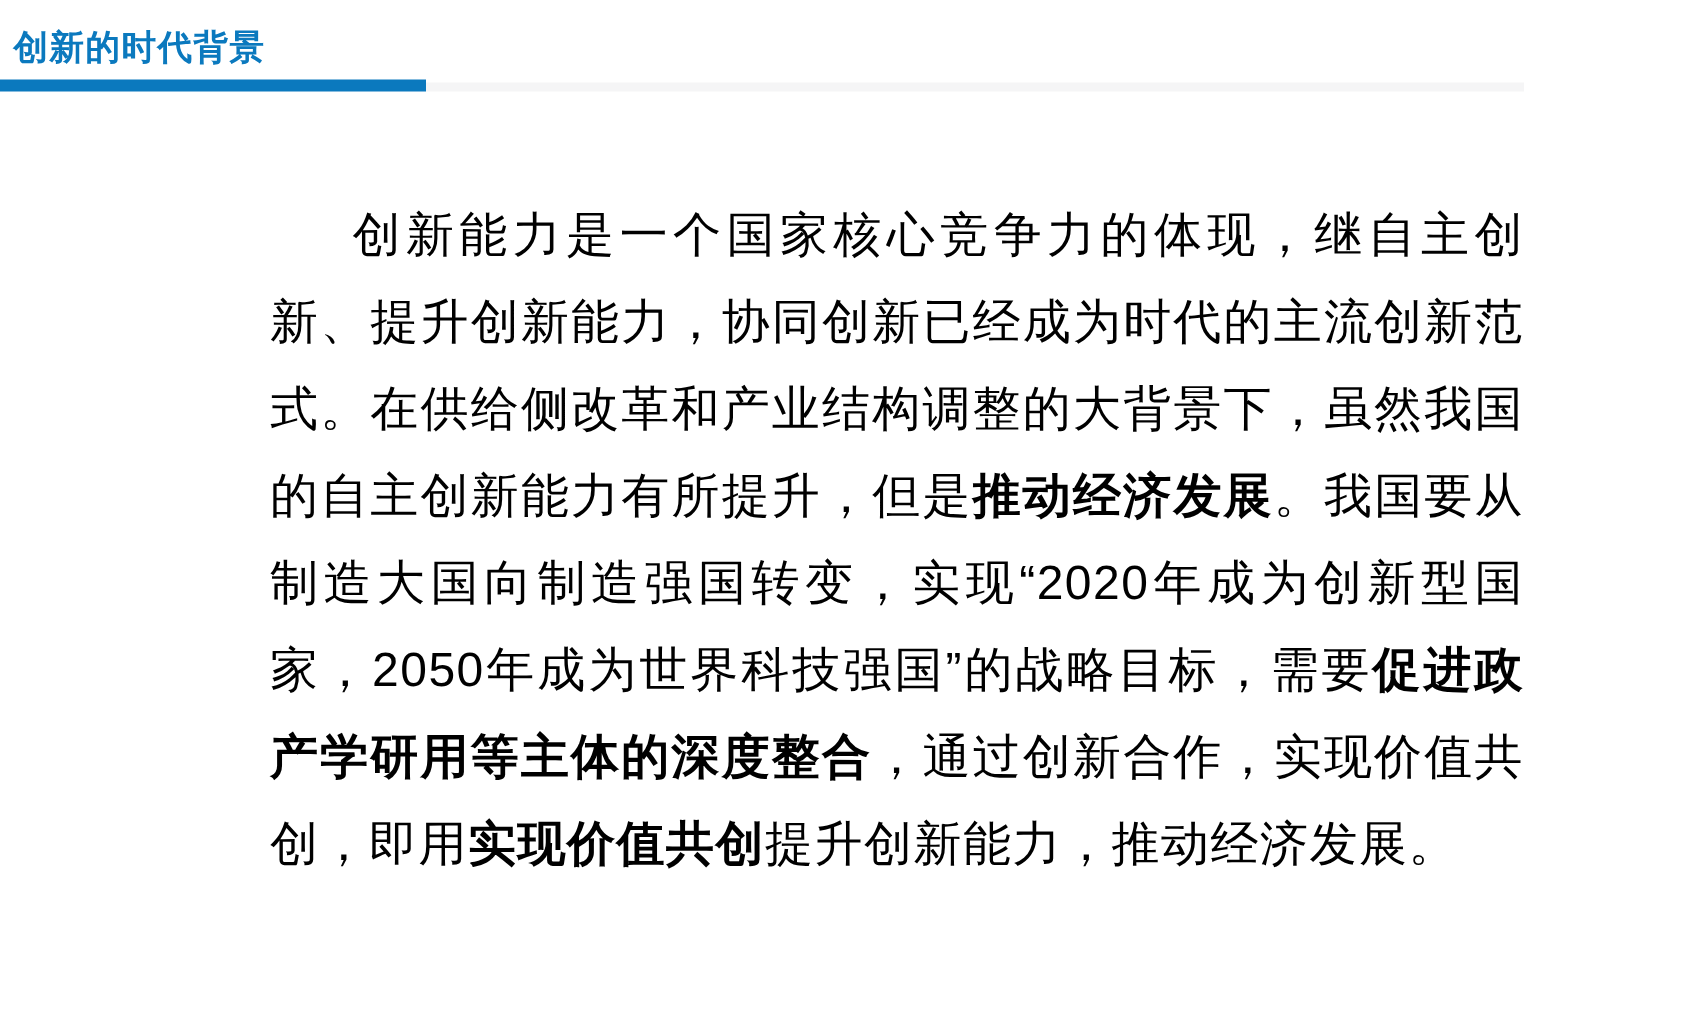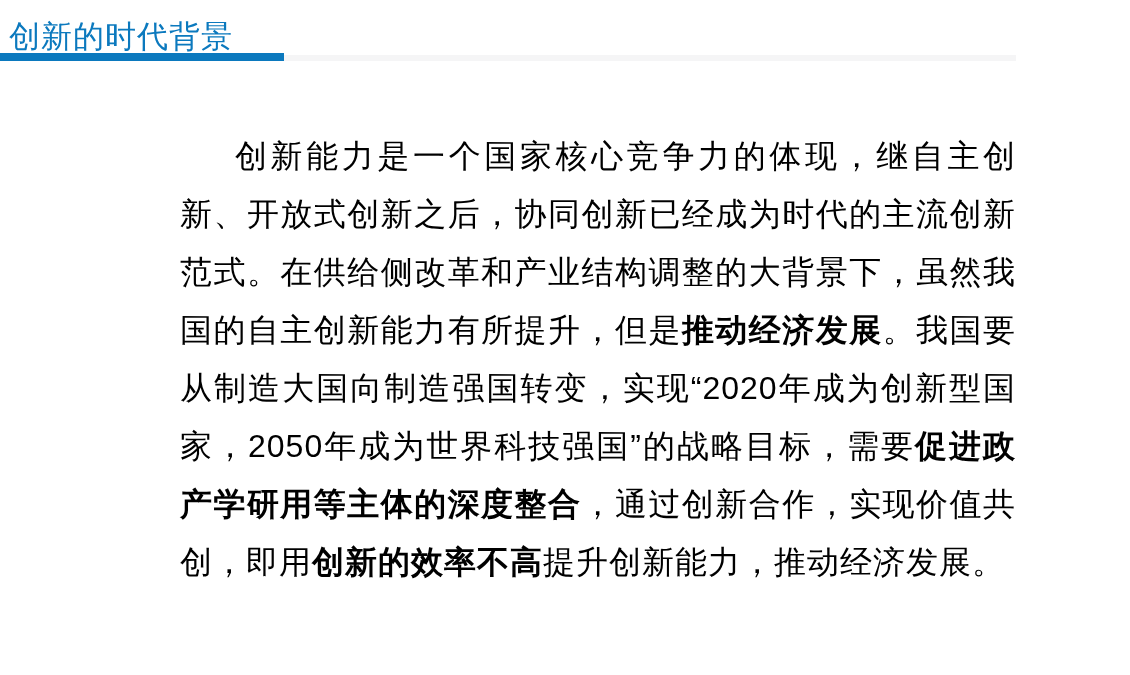--- a/index.html
+++ b/index.html
@@ -12,22 +12,22 @@
     width: 1130px;
     height: 675px;
     background: #ffffff;
     overflow: hidden;
     font-family: "Liberation Sans", "DejaVu Sans", sans-serif;
   }
   .slide-title {
     position: absolute;
     left: 9px;
     top: 16px;
-    font-size: 31px;
-    font-weight: normal;
+    font-size: 23px;
+    font-weight: bold;
     color: #0b79be;
     letter-spacing: 1px;
     white-space: nowrap;
   }
   .title-underline-accent {
     position: absolute;
     left: 0;
     top: 53px;
     width: 284px;
     height: 8px;
@@ -60,14 +60,14 @@
 </head>
 <body>
 
 <div class="slide">
   <div class="slide-title">创新的时代背景</div>
 
   <div class="title-underline-accent"></div>
 
   <div class="title-underline-track"></div>
 
-  <div class="body-paragraph"><span>创新能力是一个国家核心竞争力的体现，继自主创新、开放式创新之后，协同创新已经成为时代的主流创新范式。在供给侧改革和产业结构调整的大背景下，虽然我国的自主创新能力有所提升，但是</span><span class="bold-run">推动经济发展</span><span>。我国要从制造大国向制造强国转变，实现“2020年成为创新型国家，2050年成为世界科技强国”的战略目标，需要</span><span class="bold-run">促进政产学研用等主体的深度整合</span><span>，通过创新合作，实现价值共创，即用</span><span class="bold-run">创新的效率不高</span><span>提升创新能力，推动经济发展。</span></div>
+  <div class="body-paragraph"><span>创新能力是一个国家核心竞争力的体现，继自主创新、提升创新能力，协同创新已经成为时代的主流创新范式。在供给侧改革和产业结构调整的大背景下，虽然我国的自主创新能力有所提升，但是</span><span class="bold-run">推动经济发展</span><span>。我国要从制造大国向制造强国转变，实现“2020年成为创新型国家，2050年成为世界科技强国”的战略目标，需要</span><span class="bold-run">促进政产学研用等主体的深度整合</span><span>，通过创新合作，实现价值共创，即用</span><span class="bold-run">实现价值共创</span><span>提升创新能力，推动经济发展。</span></div>
 </div>
 
 </body></html>

